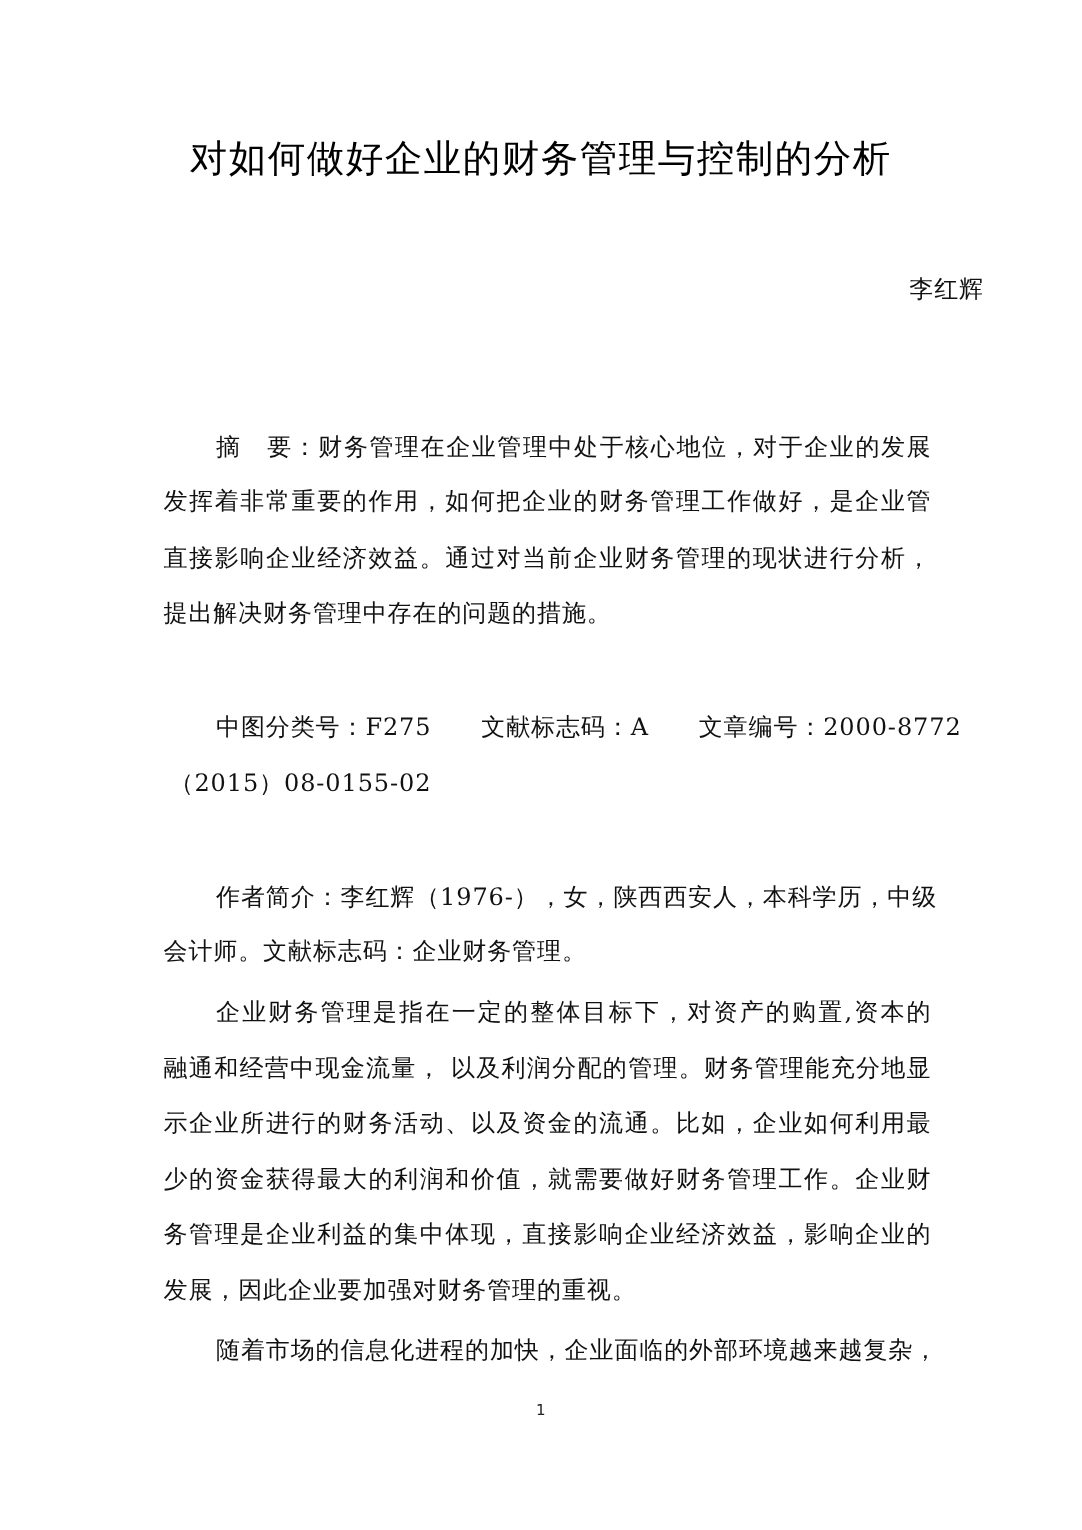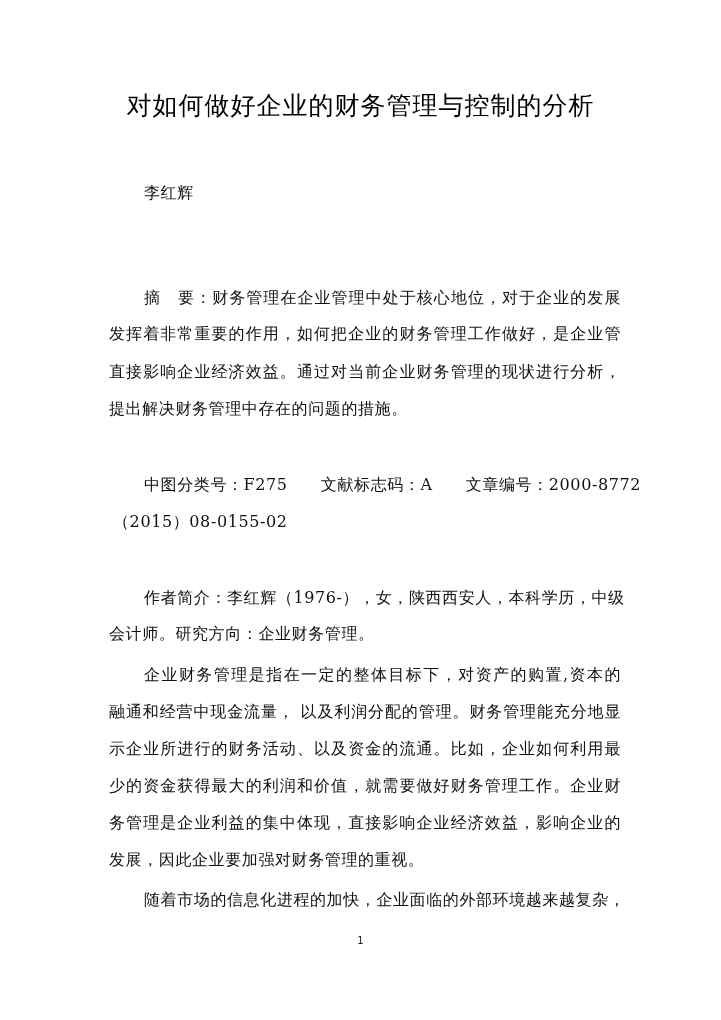--- a/index.html
+++ b/index.html
@@ -62,38 +62,38 @@
       color: #222;
     }
   </style>
 </head>
 <body>
 
 <div class="page">
 
   <div class="title">对如何做好企业的财务管理与控制的分析</div>
 
-  <div class="line indent" style="top:182px;">李红辉</div>
+  <div class="line indent" style="top:182px;text-align:right;">李红辉</div>
 
 
   <div>
     <div class="line indent justify" style="top:287px; width:477px;">摘　要：财务管理在企业管理中处于核心地位，对于企业的发展</div>
     <div class="line justify" style="top:323px;">发挥着非常重要的作用，如何把企业的财务管理工作做好，是企业管</div>
     <div class="line justify" style="top:361px;">直接影响企业经济效益。通过对当前企业财务管理的现状进行分析，</div>
     <div class="line" style="top:398px;">提出解决财务管理中存在的问题的措施。</div>
   </div>
 
 
   <div class="line indent justify" style="top:474px; width:477px;">中图分类号：F275　　文献标志码：A　　文章编号：2000-8772</div>
   <div class="line" style="top:511px; left:113px;">（2015）08-0155-02</div>
 
 
   <div>
     <div class="line indent justify" style="top:587px; width:477px;">作者简介：李红辉（1976-），女，陕西西安人，本科学历，中级</div>
-    <div class="line" style="top:623px;">会计师。研究方向：企业财务管理。</div>
+    <div class="line" style="top:623px;">会计师。文献标志码：企业财务管理。</div>
   </div>
 
   <div>
     <div class="line indent justify" style="top:664px; width:477px;">企业财务管理是指在一定的整体目标下，对资产的购置,资本的</div>
     <div class="line justify" style="top:701px;">融通和经营中现金流量， 以及利润分配的管理。财务管理能充分地显</div>
     <div class="line justify" style="top:738px;">示企业所进行的财务活动、以及资金的流通。比如，企业如何利用最</div>
     <div class="line justify" style="top:775px;">少的资金获得最大的利润和价值，就需要做好财务管理工作。企业财</div>
     <div class="line justify" style="top:812px;">务管理是企业利益的集中体现，直接影响企业经济效益，影响企业的</div>
     <div class="line" style="top:849px;">发展，因此企业要加强对财务管理的重视。</div>
   </div>

